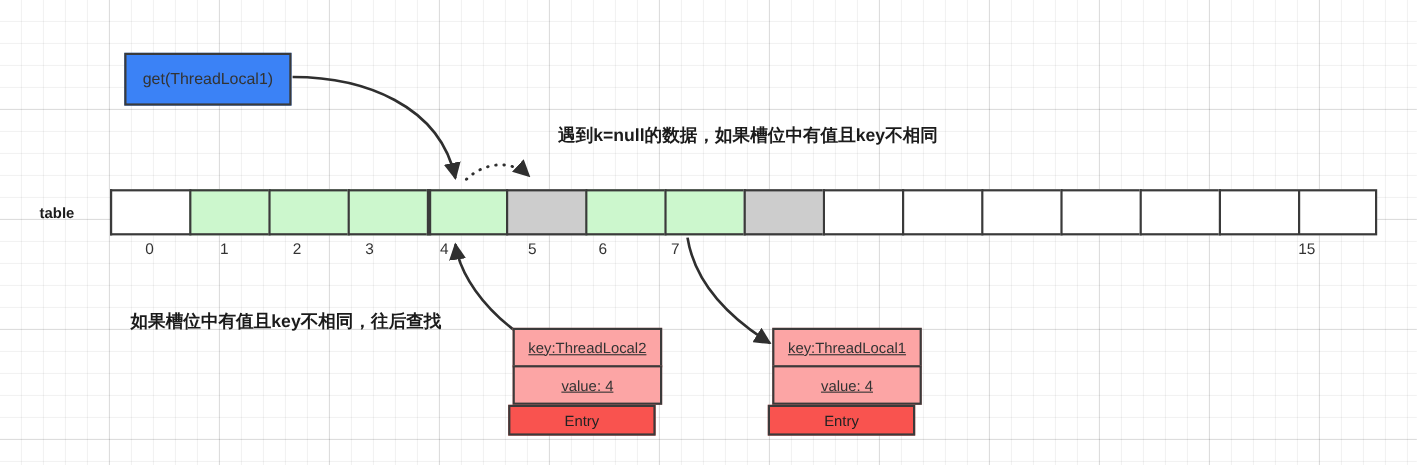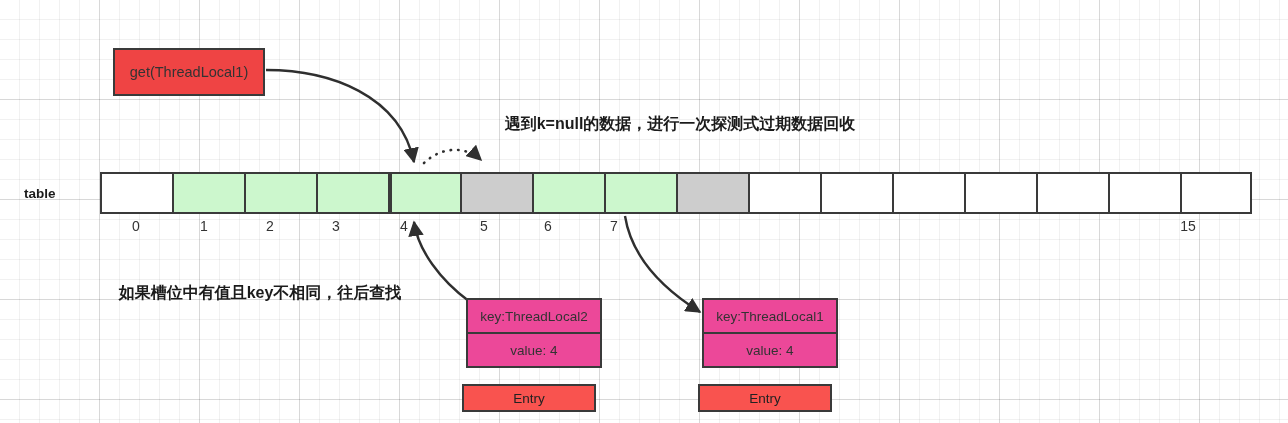--- a/index.html
+++ b/index.html
@@ -15,28 +15,28 @@
     background-position:-1px -1px,-1px -1px,-1px -1px,-1px -1px;
     font-family:"Liberation Sans","DejaVu Sans",sans-serif;
     color:#222222;
   }
   .layer{position:absolute;left:0;top:0;width:1288px;height:423px;}
   svg.layer{pointer-events:none;}
 
   
   #get-box{
     position:absolute;left:113px;top:48px;width:152px;height:48px;
-    background:#ef4444;border:2px solid #3a3a3a;
+    background:#3b82f6;border:2px solid #3a3a3a;
     display:flex;align-items:center;justify-content:center;
     font-size:14.5px;color:#333;box-sizing:border-box;
   }
 
   
   #table-label{
-    position:absolute;left:24px;top:186px;font-size:13.5px;font-weight:bold;color:#1b1b1b;
+    position:absolute;left:36px;top:186px;font-size:13.5px;font-weight:bold;color:#1b1b1b;
   }
   #table-row{
     position:absolute;left:100px;top:172px;height:42px;display:flex;
   }
   .cell{
     width:72px;height:42px;box-sizing:border-box;
     border:2px solid #3a3a3a;border-right-width:0;
     background:#ffffff;
   }
   .cell:last-child{border-right-width:2px;}
@@ -55,31 +55,31 @@
     font-size:16px;line-height:26px;text-align:center;
     font-family:"Liberation Sans","DejaVu Sans",sans-serif;
   }
   #note-top{left:470px;top:111px;width:420px;}
   #note-left{left:115px;top:280px;width:290px;}
 
   
   .entry{position:absolute;width:0;height:0;}
   .entry .key,.entry .val{
     position:absolute;left:0;width:136px;height:36px;
-    background:#ec4899;border:2px solid #3a3a3a;
+    background:#fca5a5;border:2px solid #3a3a3a;
     display:flex;align-items:center;justify-content:center;
-    font-size:13.5px;color:#333;box-sizing:border-box;
+    font-size:13.5px;color:#333;box-sizing:border-box;text-decoration:underline;
   }
   .entry .key{top:0;}
   .entry .val{top:34px;text-align:right;}
   .entry .foot{
     position:absolute;left:-4px;top:70px;width:134px;height:28px;
     background:#f9534f;border:2px solid #3a3a3a;
     display:flex;align-items:center;justify-content:center;
-    font-size:13.5px;color:#222;box-sizing:border-box;margin-top:16px;
+    font-size:13.5px;color:#222;box-sizing:border-box;
   }
   #entry-left{left:466px;top:298px;}
   #entry-right{left:702px;top:298px;}
 </style>
 </head>
 <body>
 
 <svg class="layer" viewBox="0 0 1288 423" width="1288" height="423">
   <defs>
     <marker id="ah" viewBox="0 0 10 10" refX="9" refY="5" markerWidth="6.5" markerHeight="6.5" orient="auto-start-reverse">
@@ -129,21 +129,21 @@
   <div class="idx" style="left:68px">1</div>
   <div class="idx" style="left:134px">2</div>
   <div class="idx" style="left:200px">3</div>
   <div class="idx" style="left:268px">4</div>
   <div class="idx" style="left:348px">5</div>
   <div class="idx" style="left:412px">6</div>
   <div class="idx" style="left:478px">7</div>
   <div class="idx" style="left:1052px">15</div>
 </div>
 
-<div class="note" id="note-top">遇到k=null的数据，进行一次探测式过期数据回收</div>
+<div class="note" id="note-top">遇到k=null的数据，如果槽位中有值且key不相同</div>
 
 <div class="note" id="note-left">如果槽位中有值且key不相同，往后查找</div>
 
 <div class="entry" id="entry-left">
   <div class="key">key:ThreadLocal2</div>
   <div class="val">value: 4</div>
   <div class="foot">Entry</div>
 </div>
 
 <div class="entry" id="entry-right">

